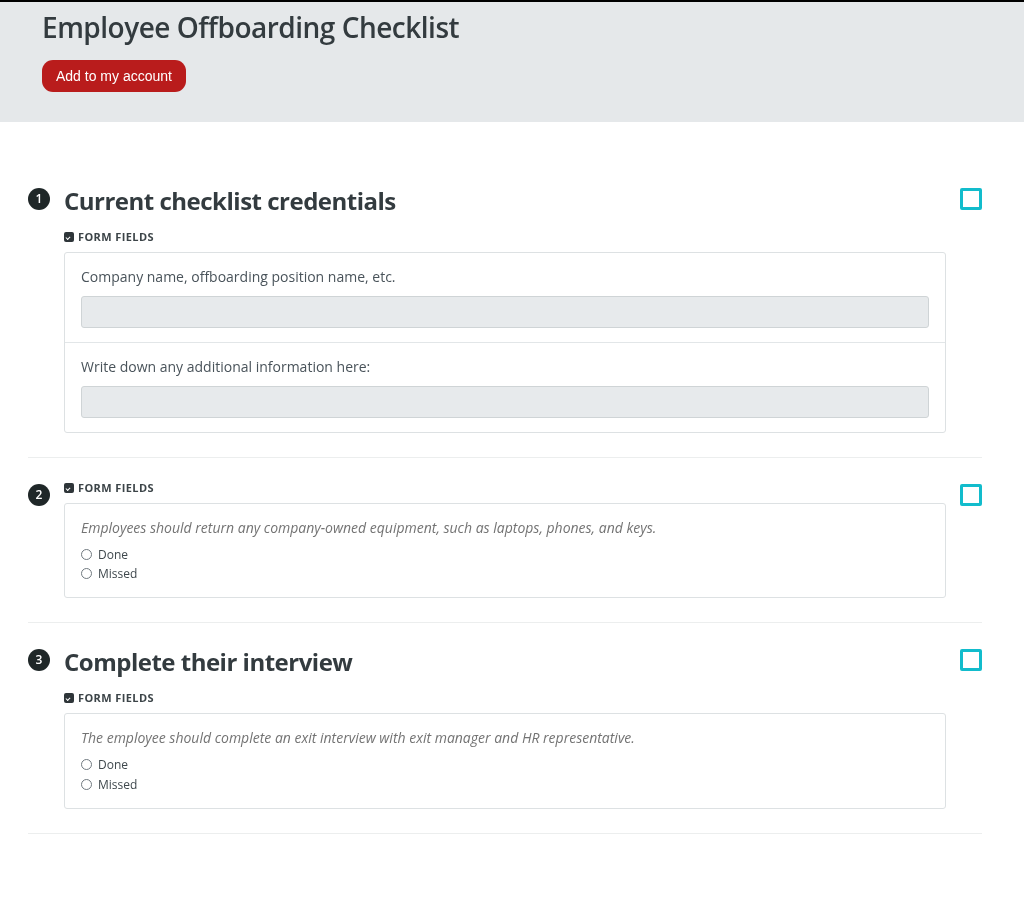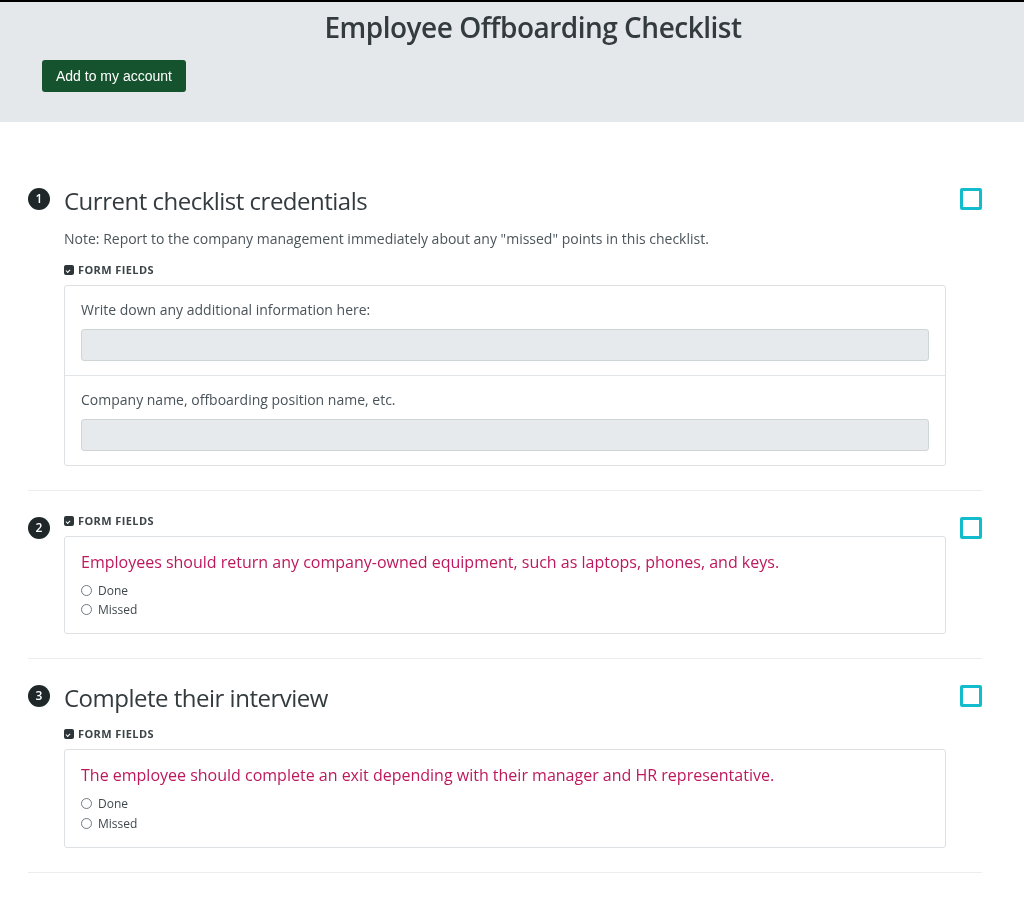--- a/index.html
+++ b/index.html
@@ -17,34 +17,33 @@
   .header {
     background: #e5e8ea;
     padding: 6px 0 30px 42px;
   }
   .header h1 {
     font-size: 28px;
     font-weight: 600;
     color: #333b3f;
     letter-spacing: -0.5px;
     margin: 0 0 14px 0;
-    text-align: center;
   }
   .header p {
     font-size: 14px;
     color: #4b555a;
     margin: 0 0 18px 0;
   }
   .btn {
     display: inline-block;
-    background: #14532d;
+    background: #b91c1c;
     color: #fff;
     font-size: 14px;
     border: none;
-    border-radius: 3px;
+    border-radius: 11px;
     padding: 8px 14px;
     cursor: pointer;
   }
   .content {
     background: #fff;
     padding: 62px 42px 30px 28px;
   }
   .step {
     position: relative;
     padding-left: 36px;
@@ -62,21 +61,21 @@
     border-radius: 50%;
     background: #1f2728;
     color: #fff;
     font-size: 12px;
     font-weight: 600;
     text-align: center;
     line-height: 22px;
   }
   .step h2 {
     font-size: 24px;
-    font-weight: 400;
+    font-weight: 700;
     color: #333b3f;
     letter-spacing: -0.5px;
     margin: 0 0 12px 0;
   }
   .step .note {
     font-size: 14px;
     color: #4b555a;
     margin: 0 0 14px 0;
   }
   .checkbox-corner {
@@ -127,23 +126,24 @@
   }
   .panel-sec + .panel-sec {
     border-top: 1px solid #e2e6e8;
   }
   .panel-sec .lbl {
     font-size: 14px;
     color: #49535a;
     margin-bottom: 10px;
   }
   .panel-sec .desc {
-    font-size: 16px;
-    color: #be185d;
+    font-size: 14px;
+    color: #737373;
     margin: 0 0 8px 0;
+    font-style: italic;
   }
   .txt {
     width: 100%;
     height: 32px;
     background: #e7eaec;
     border: 1px solid #cfd4d6;
     border-radius: 3px;
   }
   .radio-row {
     font-size: 12px;
@@ -170,31 +170,30 @@
   <h1>Employee Offboarding Checklist</h1>
   <button class="btn">Add to my account</button>
 </div>
 
 <div class="content">
 
   <div class="step">
     <div class="step-num">1</div>
     <div class="checkbox-corner"></div>
     <h2>Current checklist credentials</h2>
-    <p class="note">Note: Report to the company management immediately about any "missed" points in this checklist.</p>
     <div class="ff-label">
       <span class="icon"></span><span>FORM FIELDS</span>
     </div>
     <div class="panel">
       <div class="panel-sec">
+        <div class="lbl">Company name, offboarding position name, etc.</div>
+        <div class="txt"></div>
+      </div>
+      <div class="panel-sec">
         <div class="lbl">Write down any additional information here:</div>
-        <div class="txt"></div>
-      </div>
-      <div class="panel-sec">
-        <div class="lbl">Company name, offboarding position name, etc.</div>
         <div class="txt"></div>
       </div>
     </div>
   </div>
 
   <div class="step">
     <div class="step-num">2</div>
     <div class="checkbox-corner"></div>
     <div class="ff-label">
       <span class="icon"></span><span>FORM FIELDS</span>
@@ -214,21 +213,21 @@
 
   <div class="step">
     <div class="step-num">3</div>
     <div class="checkbox-corner"></div>
     <h2>Complete their interview</h2>
     <div class="ff-label">
       <span class="icon"></span><span>FORM FIELDS</span>
     </div>
     <div class="panel">
       <div class="panel-sec">
-        <p class="desc">The employee should complete an exit depending with their manager and HR representative.</p>
+        <p class="desc">The employee should complete an exit interview with exit manager and HR representative.</p>
         <div class="radio-row">
           <span class="radio"></span><span>Done</span>
         </div>
         <div class="radio-row">
           <span class="radio"></span><span>Missed</span>
         </div>
       </div>
     </div>
   </div>
 

